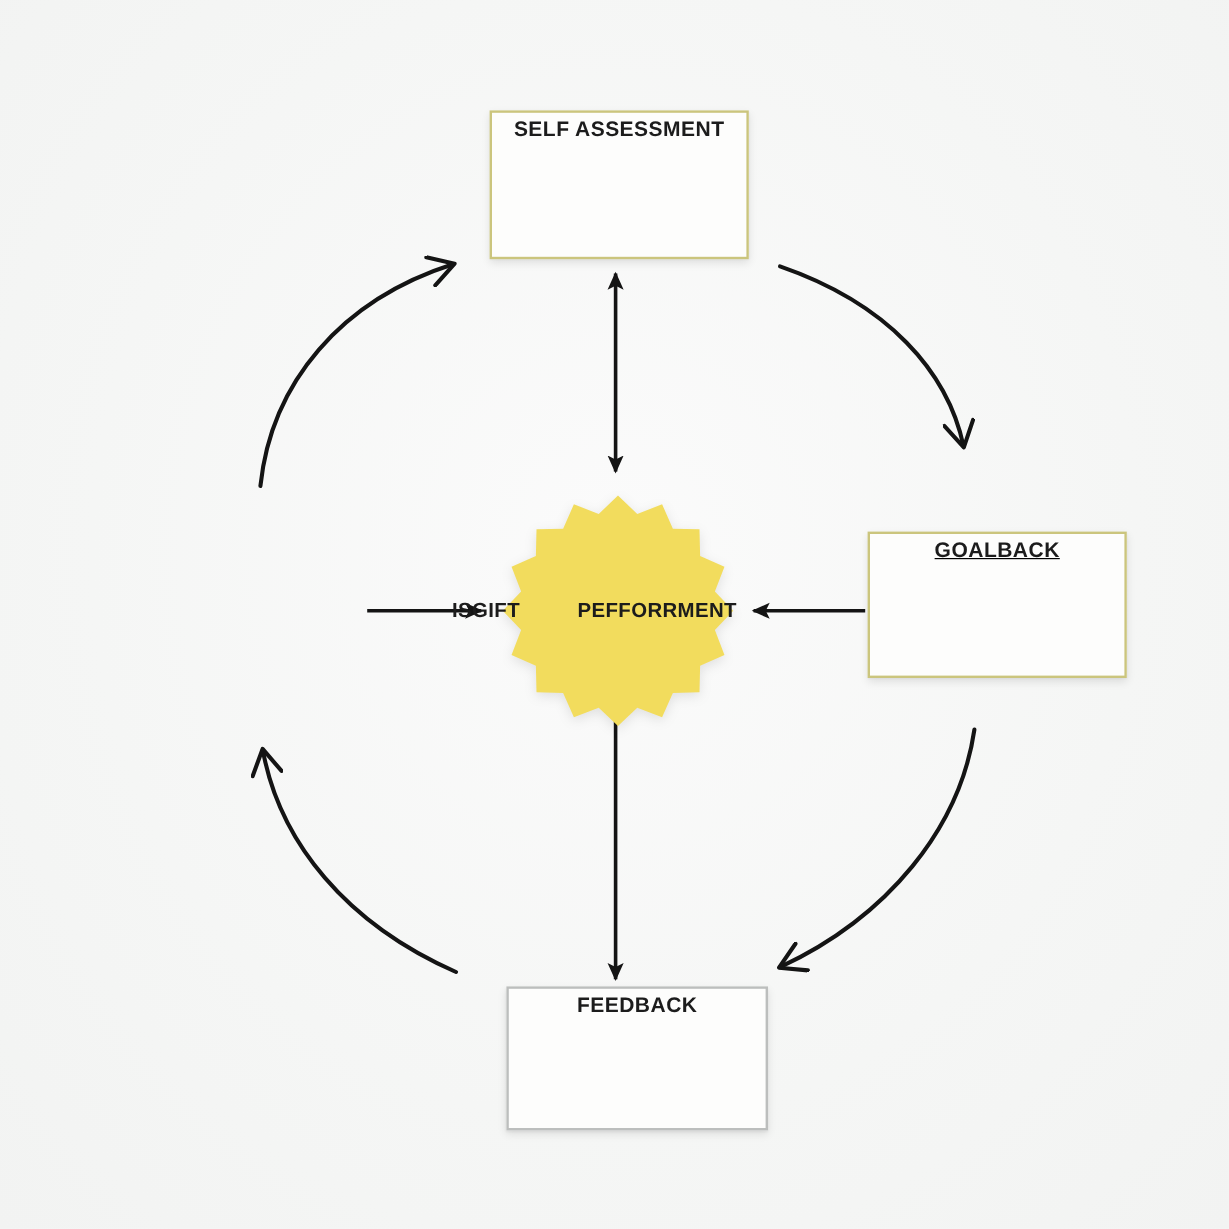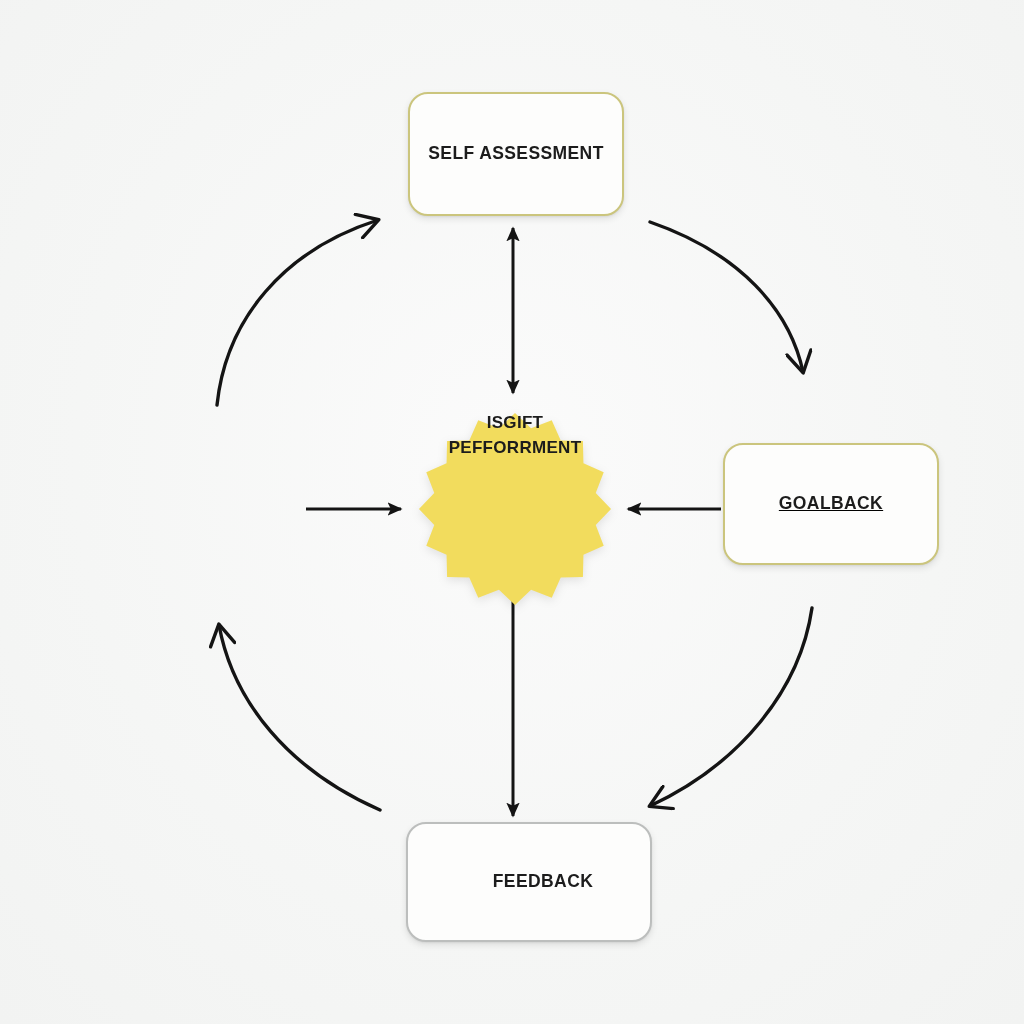--- a/index.html
+++ b/index.html
@@ -23,25 +23,25 @@
     position: absolute;
     left: 0;
     top: 0;
     width: 1024px;
     height: 1024px;
   }
 
   .node {
     position: absolute;
     display: flex;
-    align-items: center;
+    align-items: flex-start;
     justify-content: center;
     text-align: center;
     background: #fdfdfc;
-    border-radius: 20px;
+    border-radius: 0;
     box-shadow: 0 3px 7px rgba(0,0,0,0.10), 0 1px 2px rgba(0,0,0,0.06);
     z-index: 5;
   }
   .node-label {
     font-size: 17.5px;
     font-weight: 600;
     letter-spacing: 0.4px;
     color: #1c1c1c;
     line-height: 1.55;
     padding: 0 10px;
@@ -66,25 +66,24 @@
     height: 145px;
   }
   #node-goalback {
     left: 723px;
     top: 443px;
     width: 212px;
     height: 118px;
     text-decoration: underline;
   }
   #node-feedback {
-    left: 406px;
+    left: 422px;
     top: 822px;
     width: 214px;
     height: 116px;
-    padding-left: 28px;
   }
 
   #center-star {
     position: absolute;
     left: 416px;
     top: 411px;
     width: 198px;
     height: 196px;
     z-index: 6;
   }
@@ -92,24 +91,25 @@
     display: block;
     filter: drop-shadow(0 3px 5px rgba(0,0,0,0.10));
   }
   #center-star-text {
     position: absolute;
     left: 0;
     top: 0;
     width: 198px;
     height: 196px;
     display: flex;
-    flex-direction: column;
+    flex-direction: row;
     align-items: center;
-    justify-content: flex-start;
+    justify-content: flex-end;
     pointer-events: none;
+    gap: 48px;
   }
   #center-star-text span {
     font-size: 17px;
     font-weight: 700;
     color: #1c1c1c;
     letter-spacing: 0.3px;
     line-height: 1.45;
     white-space: nowrap;
   }
 </style>

